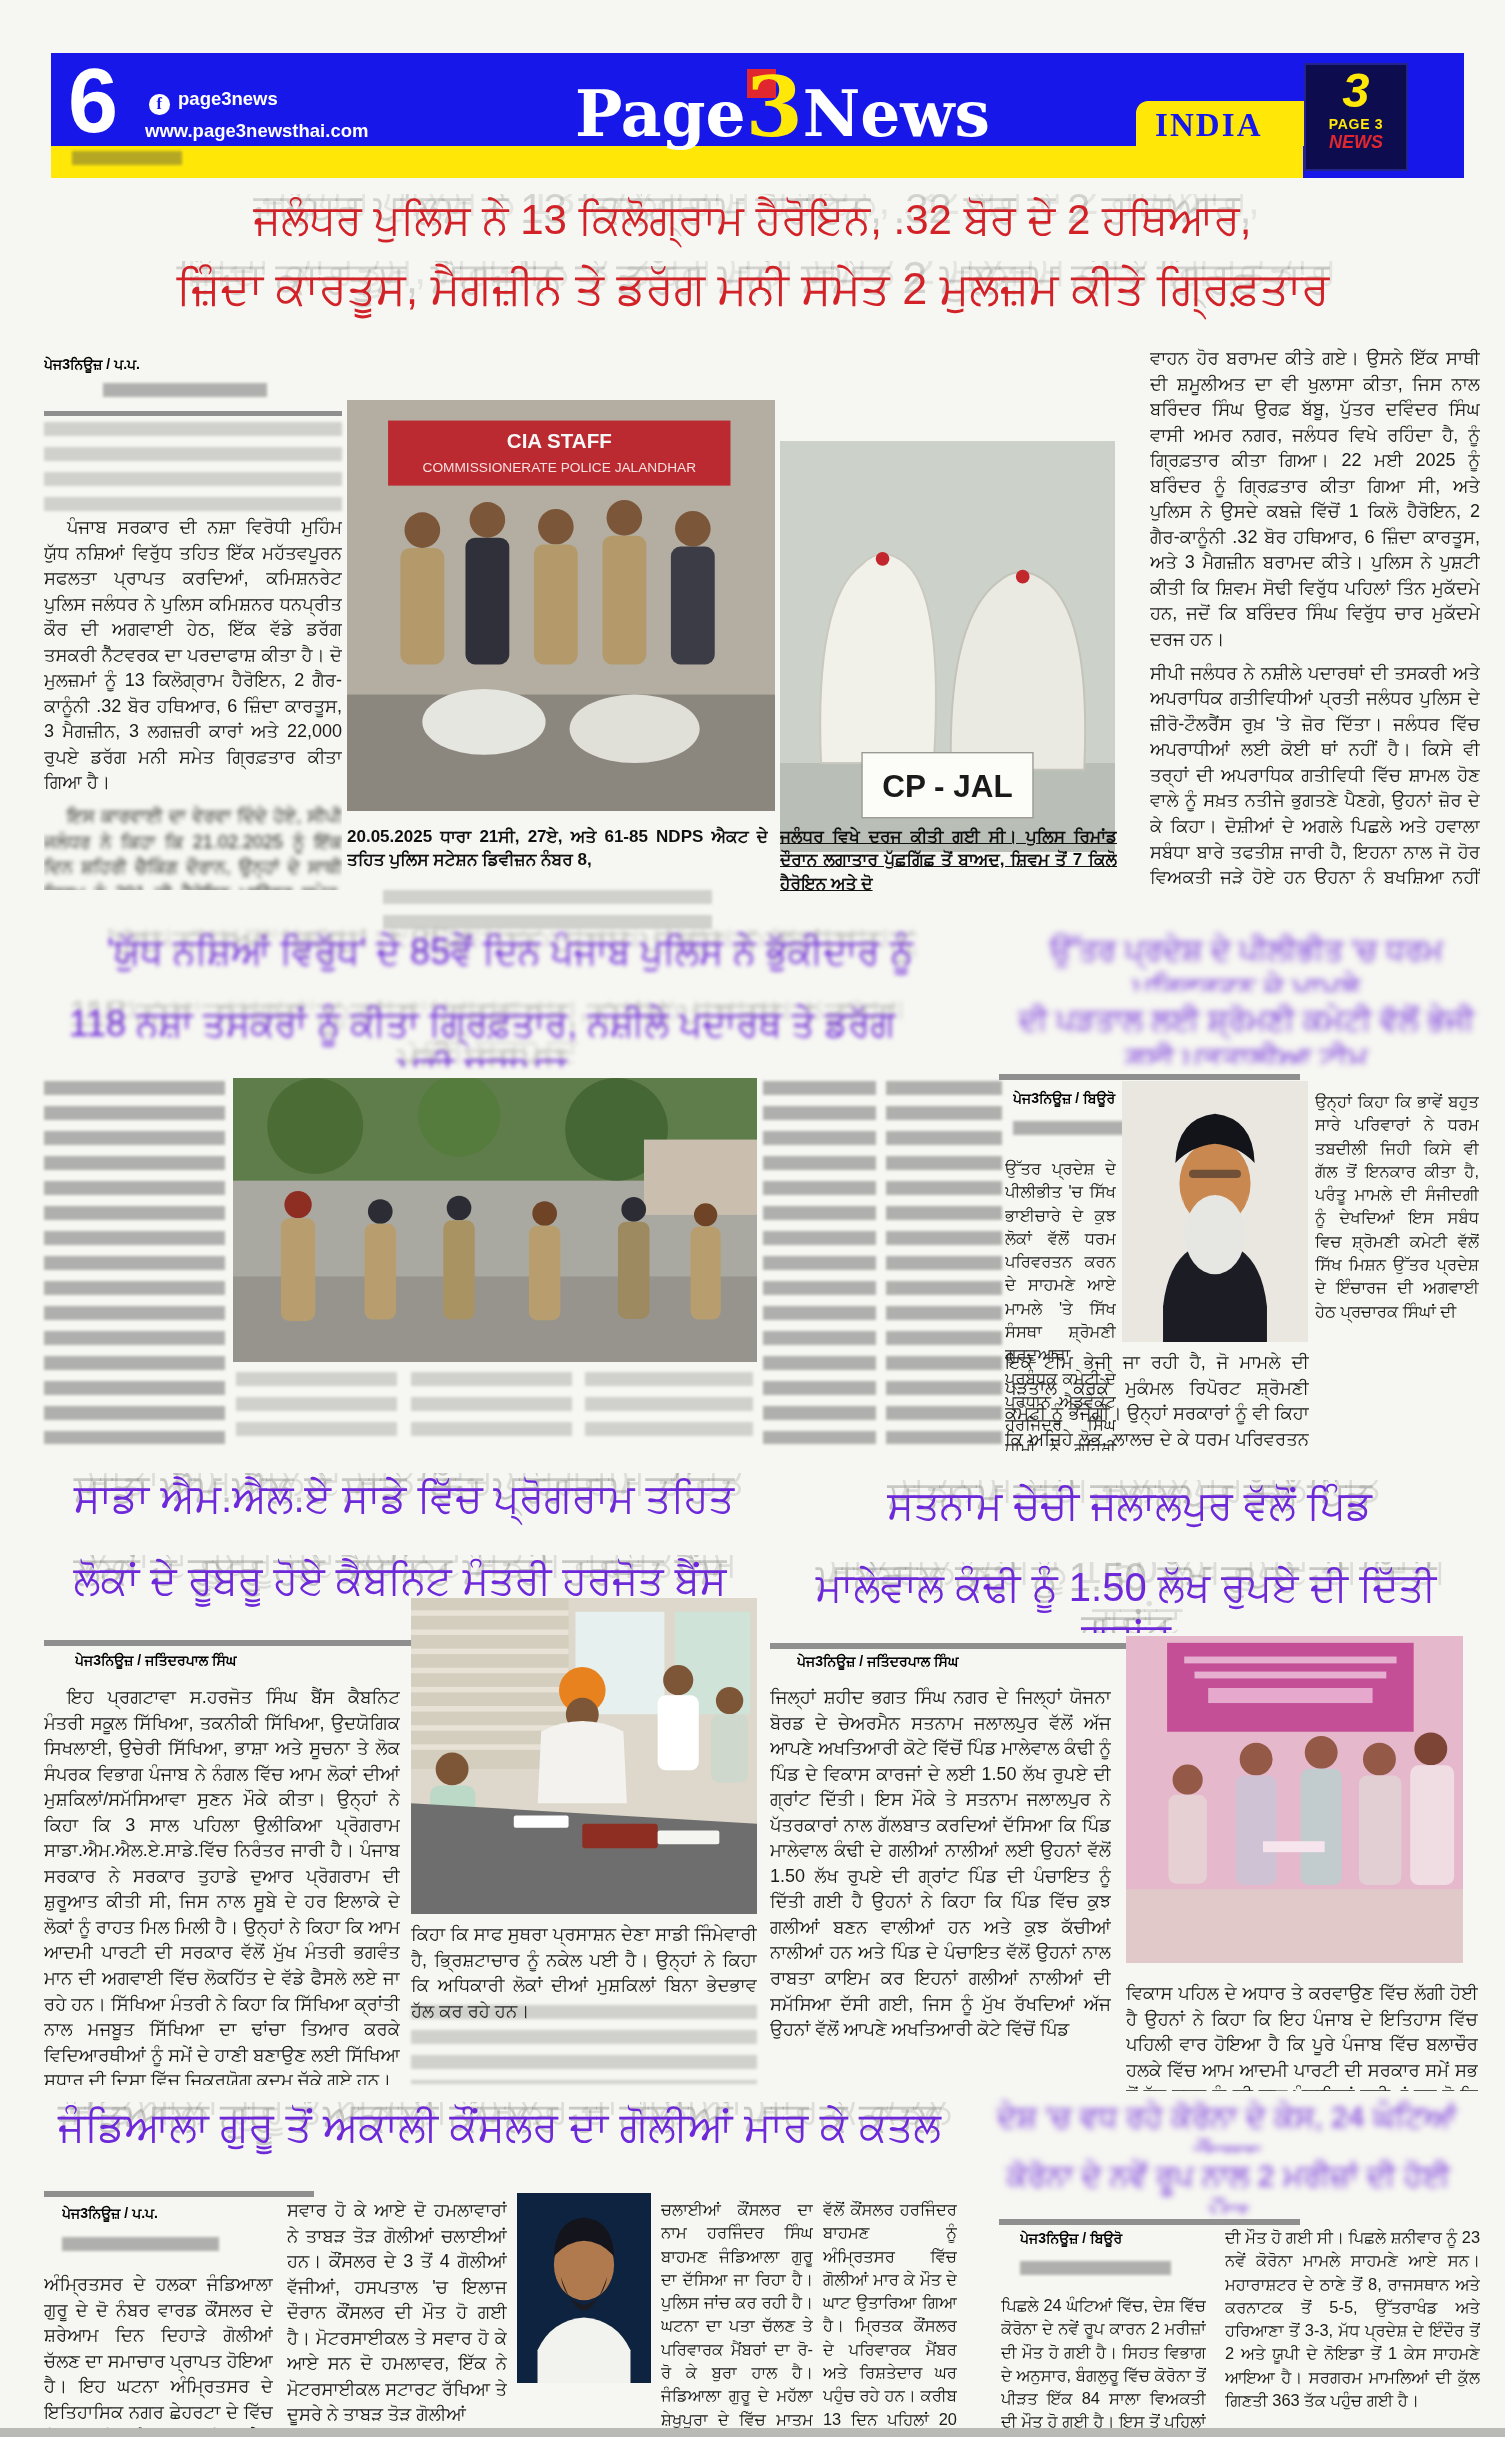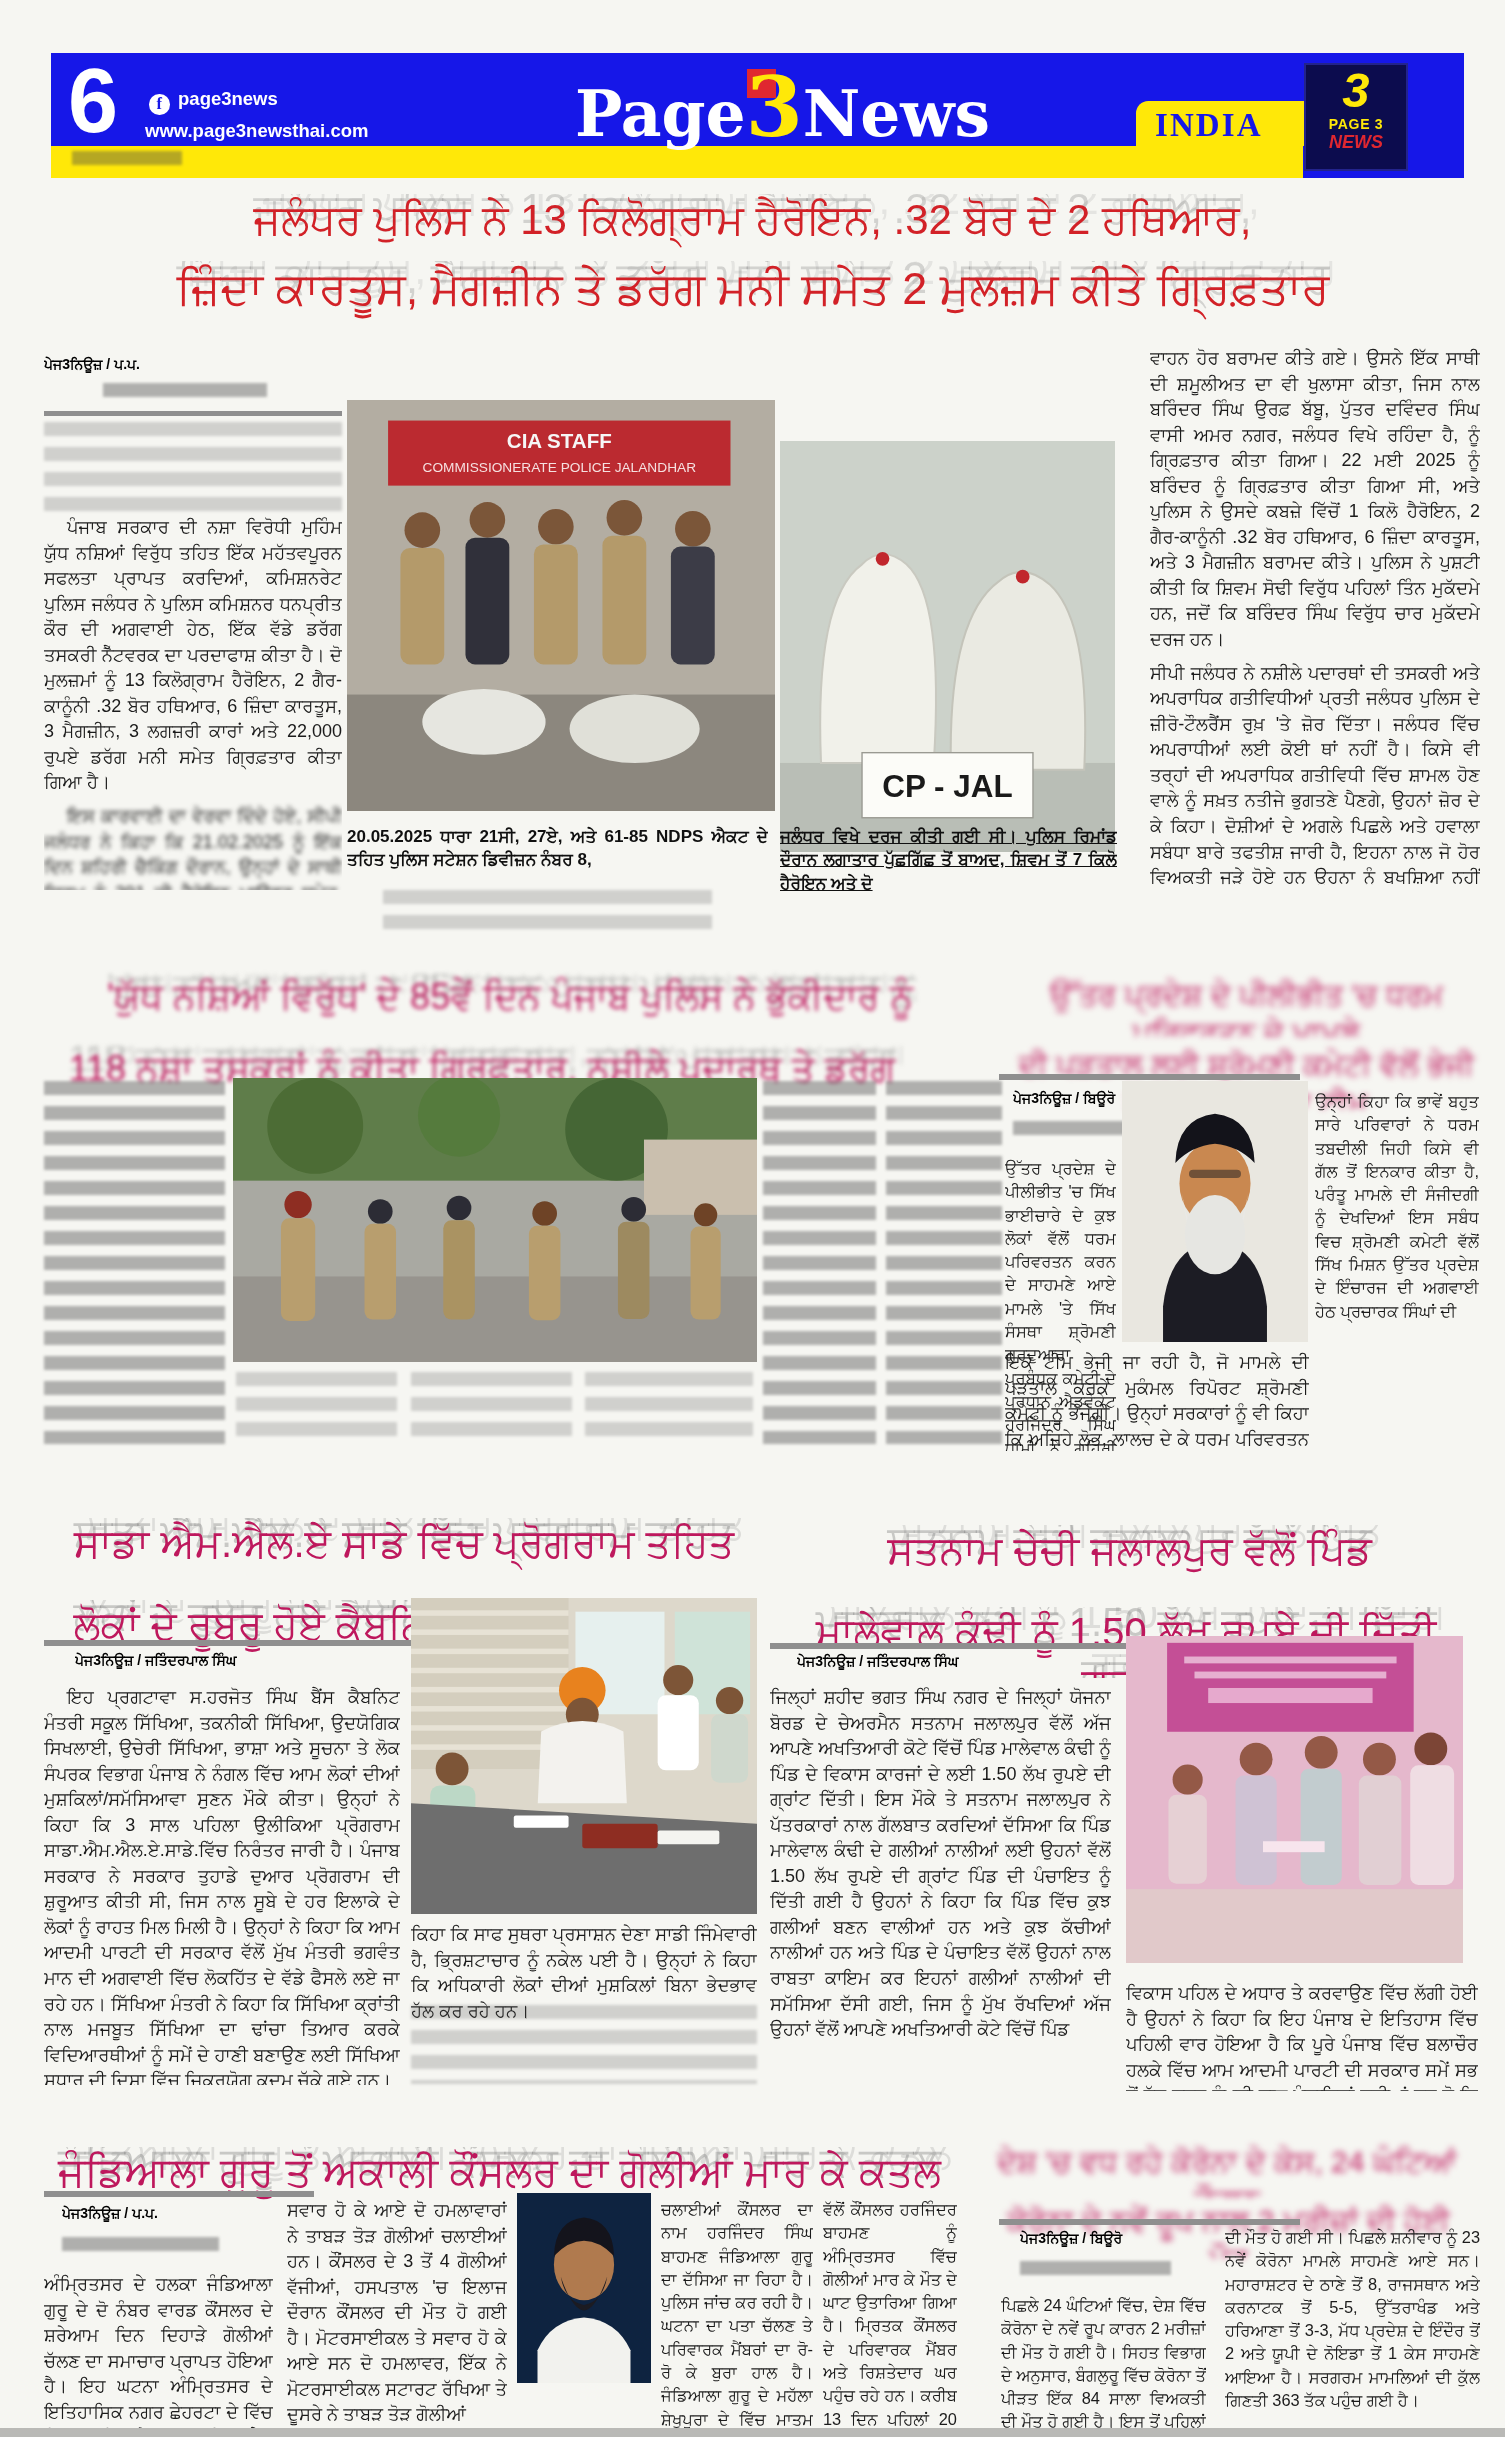--- a/index.html
+++ b/index.html
@@ -13,21 +13,21 @@
   .txt{font-size:18px;line-height:1.42;text-align:justify;color:#1b1b1b;overflow:hidden;}
   .txt p{margin:0 0 8.2px 0;text-indent:23px;}
   .txt.nofirst p{text-indent:0;}
   .cap{font-weight:bold;font-size:17px;line-height:1.38;color:#101010;text-align:justify;overflow:hidden;}
   .byline{font-weight:bold;font-size:14px;color:#000;text-align:left;white-space:nowrap;overflow:hidden;}
   .rule{background:#8f8f8f;}
   .sim{background:repeating-linear-gradient(180deg, rgba(75,75,75,.55) 0 13.7px, rgba(75,75,75,0) 13.7px 25px);filter:blur(1.4px);opacity:.75;}
   .sim.light{opacity:.4;}
   .hl{font-weight:normal;text-align:center;overflow:hidden;line-height:1.25;}
   .hl.red{color:#d22127;text-shadow:0 -11px 0 rgba(110,110,110,.26),8.2px -20.5px 0 rgba(130,130,130,.15);}
-  .hl.dark{color:#be185d;margin-top:45px;}
+  .hl.dark{color:#6d28d9;}
   .ghost{text-shadow:0 -9.6px 0 rgba(110,110,110,.34),11px -18px 0 rgba(130,130,130,.22);}
   .blur5{filter:blur(3.4px);}
   .blur3{filter:blur(2.1px);}
   .photo{overflow:hidden;background:#c9c9c4;}
   .photo svg{display:block;width:100%;height:100%;}
   
   .band{background:#1617e8;}
   .ystrip{background:#ffe808;}
   .pagenum{color:#fff;font-weight:bold;font-size:90px;line-height:1;}
   .hdr-small{color:#fff;font-weight:bold;font-size:18.5px;line-height:1;}

